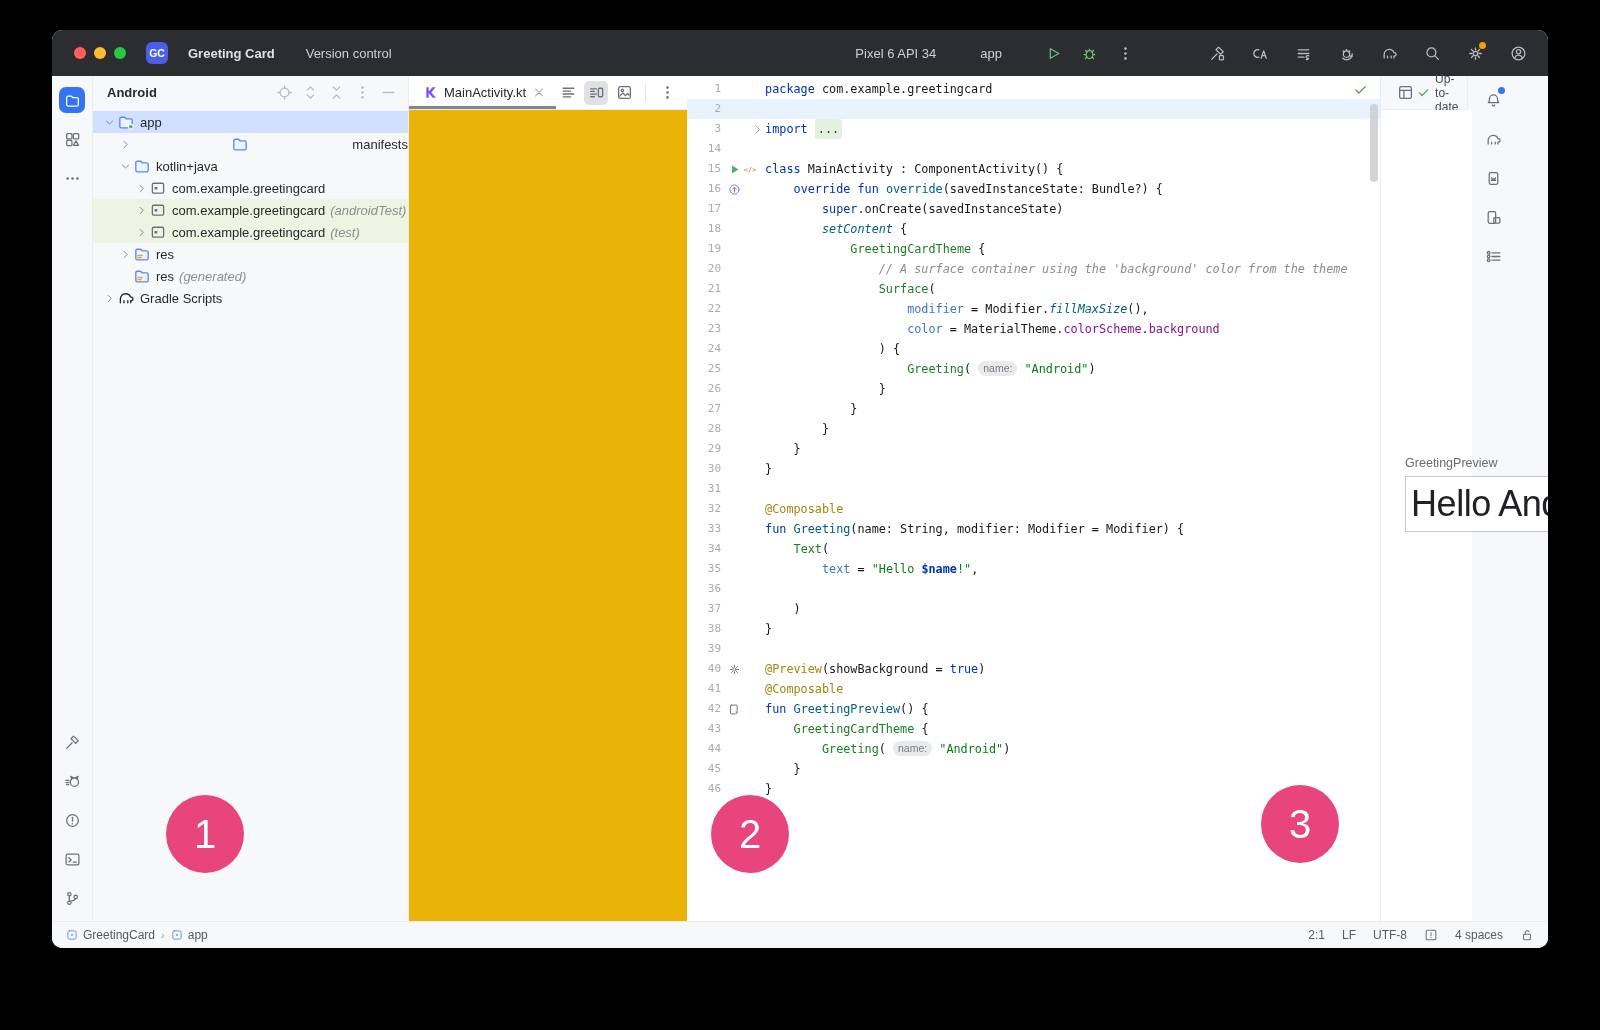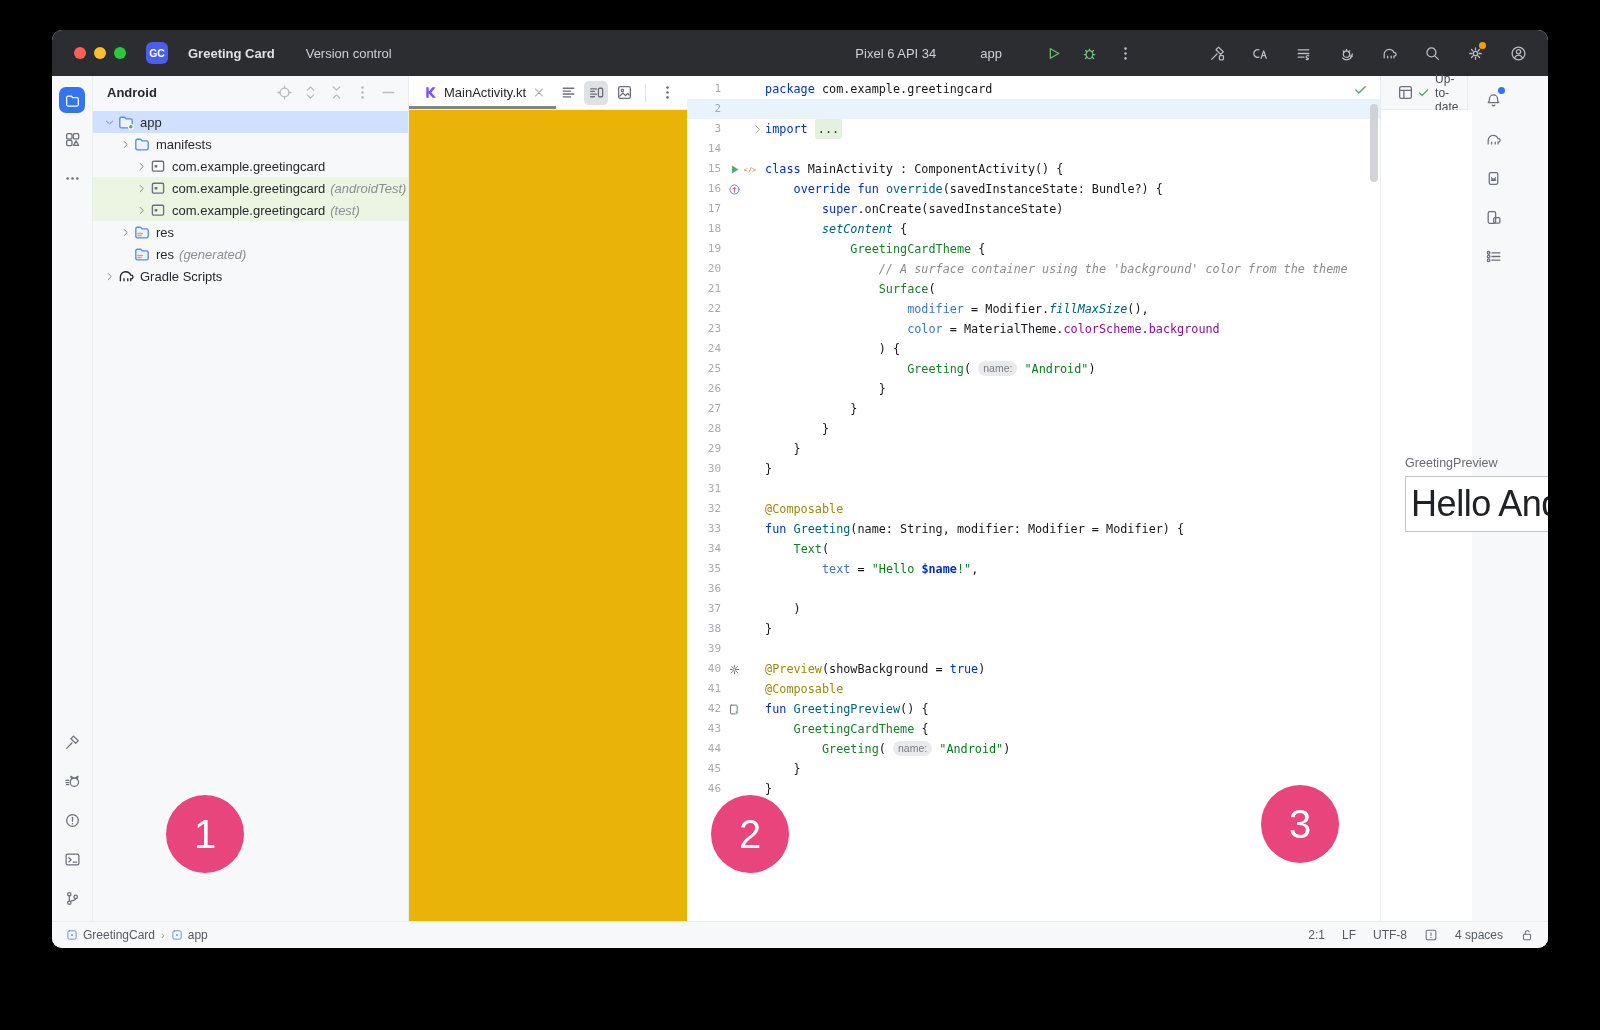--- a/index.html
+++ b/index.html
@@ -374,32 +374,45 @@
                 </svg>
               </span>
               <span class="ticon">
                 <svg class="ic " viewBox="0 0 16 16">
                   <path d="M2.5 5.2c0-.8.6-1.4 1.4-1.4h2.8l1.4 1.4h4a1.4 1.4 0 0 1 1.4 1.4v5.2a1.4 1.4 0 0 1-1.4 1.4H3.9a1.4 1.4 0 0 1-1.4-1.4z" stroke="#5789F5" fill="#EDF3FF"></path>
                   <circle cx="12.3" cy="12.2" r="2.1" fill="#59A869" stroke="#F7F8FA" stroke-width="1"></circle>
                 </svg>
               </span>
               <span class="lbl">app</span>
             </div>
+            <div class="trow" style="padding-left: 24px; justify-content: space-between;">
+              <span class="tchev">
+                <svg class="ic" style="width:11px;height:11px" viewBox="0 0 16 16">
+                  <path d="M6 3.5L10.5 8 6 12.5"></path>
+                </svg>
+              </span>
+              <span class="ticon">
+                <svg class="ic " viewBox="0 0 16 16">
+                  <path d="M2.5 5.2c0-.8.6-1.4 1.4-1.4h2.8l1.4 1.4h4a1.4 1.4 0 0 1 1.4 1.4v5.2a1.4 1.4 0 0 1-1.4 1.4H3.9a1.4 1.4 0 0 1-1.4-1.4z" stroke="#5789F5" fill="#EDF3FF"></path>
+                </svg>
+              </span>
+              <span class="lbl">manifests</span>
+            </div>
             <div class="trow" style="padding-left: 24px;">
               <span class="tchev">
                 <svg class="ic" style="width:11px;height:11px" viewBox="0 0 16 16">
-                  <path d="M6 3.5L10.5 8 6 12.5"></path>
+                  <path d="M3.5 6l4.5 4 4.5-4"></path>
                 </svg>
               </span>
               <span class="ticon">
                 <svg class="ic " viewBox="0 0 16 16">
                   <path d="M2.5 5.2c0-.8.6-1.4 1.4-1.4h2.8l1.4 1.4h4a1.4 1.4 0 0 1 1.4 1.4v5.2a1.4 1.4 0 0 1-1.4 1.4H3.9a1.4 1.4 0 0 1-1.4-1.4z" stroke="#5789F5" fill="#EDF3FF"></path>
                 </svg>
               </span>
-              <span class="lbl">manifests</span>
+              <span class="lbl">kotlin+java</span>
             </div>
             <div class="trow" style="padding-left: 40px;">
               <span class="tchev">
                 <svg class="ic" style="width:11px;height:11px" viewBox="0 0 16 16">
                   <path d="M6 3.5L10.5 8 6 12.5"></path>
                 </svg>
               </span>
               <span class="ticon">
                 <svg class="ic " viewBox="0 0 16 16">
                   <rect x="3" y="3.8" width="10" height="8.8" rx="1.2" stroke="#6C707E"></rect>

